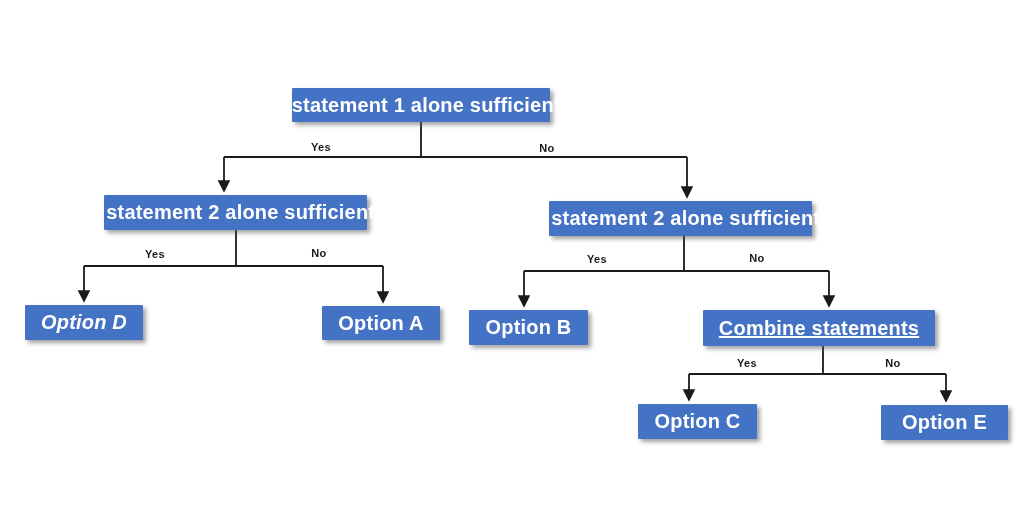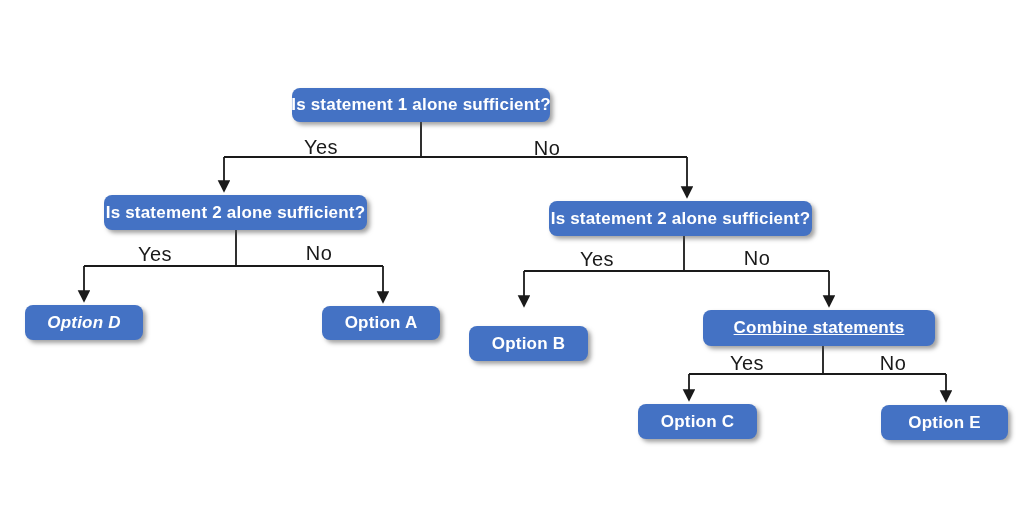--- a/index.html
+++ b/index.html
@@ -22,44 +22,44 @@
     width: 1024px;
     height: 512px;
   }
   .node {
     position: absolute;
     display: flex;
     align-items: center;
     justify-content: center;
     background: var(--node-fill, #4472C4);
     color: var(--node-text, #ffffff);
-    font-size: 17px;
+    font-size: 20px;
     font-weight: bold;
     letter-spacing: 0.2px;
-    border-radius: 8px;
+    border-radius: 1px;
     box-shadow: 3px 3px 4px rgba(85, 85, 85, 0.55);
     white-space: nowrap;
     text-align: center;
   }
   .edge-label {
     position: absolute;
     transform: translate(-50%, -50%);
-    font-size: 20px;
-    font-weight: normal;
+    font-size: 11px;
+    font-weight: bold;
     color: var(--label-text, #1a1a1a);
     letter-spacing: 0.4px;
     white-space: nowrap;
   }
   
   .n-q1       { left: 292px; top:  88px; width: 258px; height: 34px; }
   .n-q2-left  { left: 104px; top: 195px; width: 263px; height: 35px; }
   .n-q2-right { left: 549px; top: 201px; width: 263px; height: 35px; }
   .n-opt-d    { left:  25px; top: 305px; width: 118px; height: 35px; font-style: italic; }
   .n-opt-a    { left: 322px; top: 306px; width: 118px; height: 34px; }
-  .n-opt-b    { left: 469px; top: 310px; width: 119px; height: 35px; margin-top: 16px; }
+  .n-opt-b    { left: 469px; top: 310px; width: 119px; height: 35px; }
   .n-combine  { left: 703px; top: 310px; width: 232px; height: 36px; text-decoration: underline; }
   .n-opt-c    { left: 630px; top: 404px; width: 119px; height: 35px; margin-left: 8px; }
   .n-opt-e    { left: 881px; top: 405px; width: 127px; height: 35px; }
   
   .l-q1-yes   { left: 321px; top: 147px; }
   .l-q1-no    { left: 547px; top: 148px; }
   .l-q2l-yes  { left: 155px; top: 254px; }
   .l-q2l-no   { left: 319px; top: 253px; }
   .l-q2r-yes  { left: 597px; top: 259px; }
   .l-q2r-no   { left: 757px; top: 258px; }

